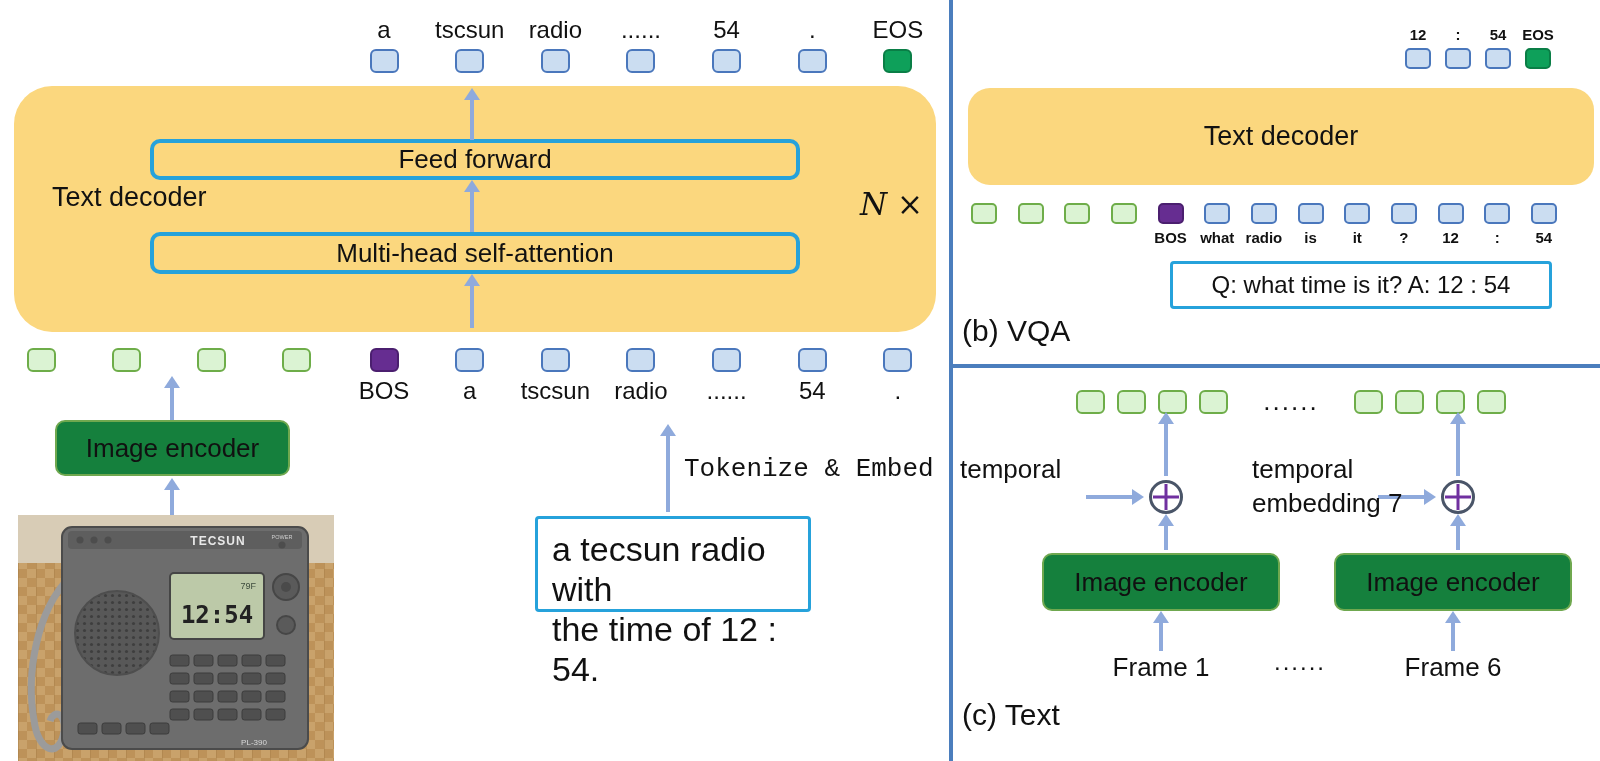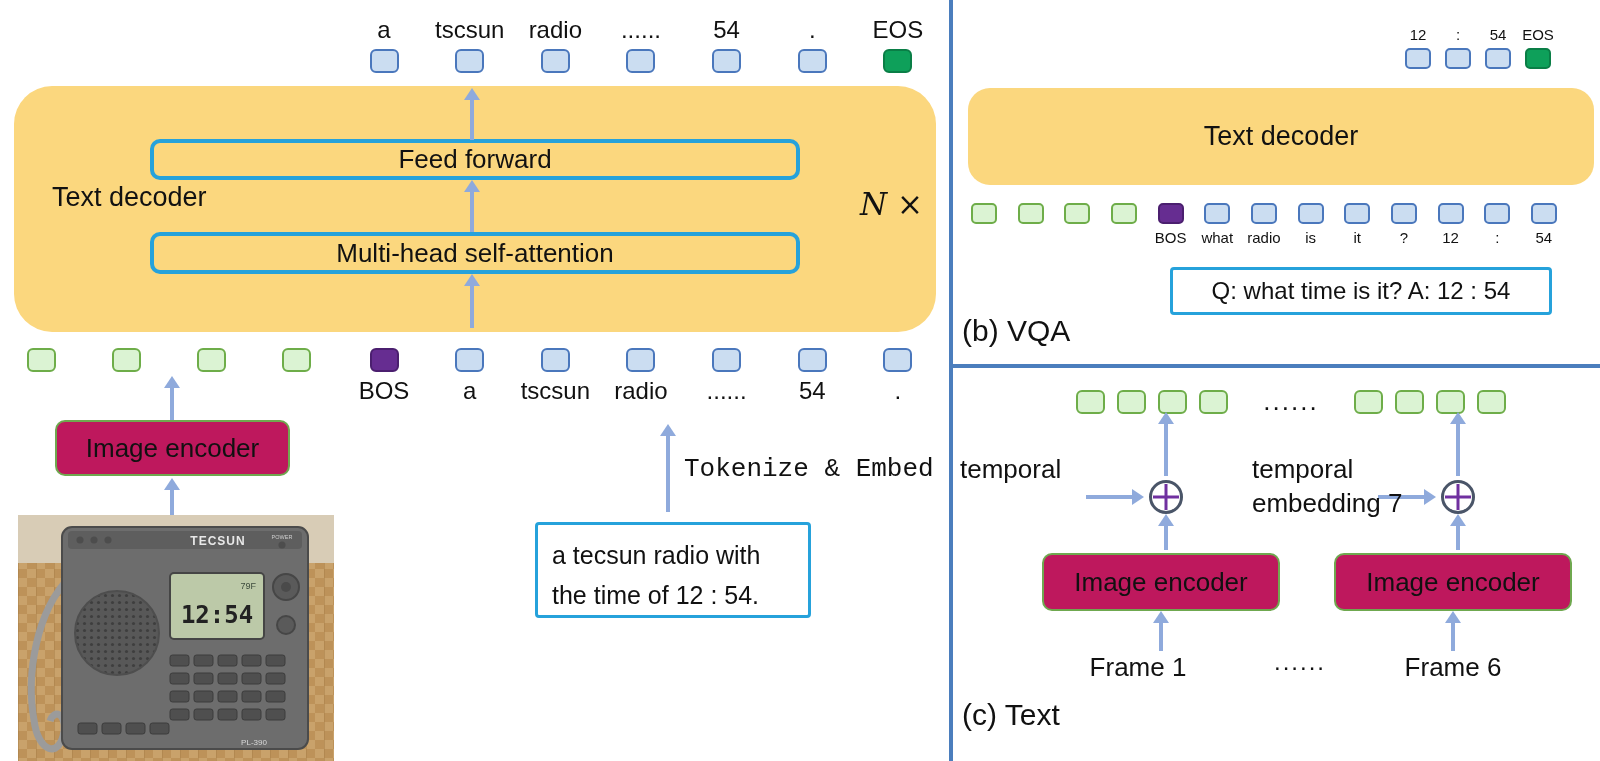--- a/index.html
+++ b/index.html
@@ -15,57 +15,57 @@
   .token-col{display:flex;flex-direction:column;align-items:center;gap:5px;}
   .cols78 .token-col{width:78px;}
   .cols36 .token-col{width:36px;}
   .token{width:29px;height:24px;border-radius:6px;box-sizing:border-box;}
   .token-blue{background:#CBDDF1;border:2px solid #4A77BC;}
   .token-green{background:#DBF3D3;border:2px solid #6EAD49;}
   .token-purple{background:#662D91;border:2px solid #4B1F6F;}
   .token-eos{background:#0EA05A;border:2px solid #0A7E46;}
   .token-label{font-size:24px;line-height:1.15;white-space:nowrap;min-height:14px;}
   .small .token{width:26px;height:21px;border-radius:5px;}
-  .small .token-label{font-size:15px;min-height:10px;}
+  .small .token-label{font-size:15px;min-height:10px;font-weight:bold;}
   .token-dots{font-size:26px;letter-spacing:2px;display:flex;align-items:center;justify-content:center;}
   .c-row{gap:12px;align-items:center;}
   .c-row .token-dots{width:102px;}
 
   
   .decoder-box{position:absolute;background:#FBD77E;border-radius:38px;}
   .decoder-label-a{position:absolute;left:38px;top:96px;font-size:27px;}
   .n-times{position:absolute;left:846px;top:100px;font-size:31px;font-style:italic;
            font-family:"DejaVu Serif",serif;}
   .inner-box{position:absolute;border:4px solid #26A2DB;border-radius:10px;box-sizing:border-box;
              display:flex;align-items:center;justify-content:center;font-size:26px;}
   .decoder-box-b{position:absolute;background:#FBD77E;border-radius:22px;display:flex;
                  align-items:center;justify-content:center;font-size:27px;}
-  .cyan-box{position:absolute;background:#fff;border:3px solid #26A2DB;border-radius:4px;box-sizing:border-box;margin-top:6px;}
-  .green-box{position:absolute;background:#be185d;border:2px solid #6FA84F;border-radius:10px;
+  .cyan-box{position:absolute;background:#fff;border:3px solid #26A2DB;border-radius:4px;box-sizing:border-box;}
+  .green-box{position:absolute;background:#15803d;border:2px solid #6FA84F;border-radius:10px;
              display:flex;align-items:center;justify-content:center;font-size:26px;box-sizing:border-box;}
 
   
   .varrow{position:absolute;width:4px;background:#8FAADC;}
   .varrow::before{content:"";position:absolute;top:-10px;left:50%;transform:translateX(-50%);
     border-left:8px solid transparent;border-right:8px solid transparent;border-bottom:12px solid #8FAADC;}
   .harrow{position:absolute;height:4px;background:#8FAADC;}
   .harrow::before{content:"";position:absolute;right:-10px;top:50%;transform:translateY(-50%);
     border-top:8px solid transparent;border-bottom:8px solid transparent;border-left:12px solid #8FAADC;}
 
   
   .oplus{position:absolute;width:34px;height:34px;border:3px solid #4A5568;border-radius:50%;
          box-sizing:border-box;background:#fff0;}
   .oplus::before{content:"";position:absolute;left:50%;top:1px;bottom:1px;width:3px;
          transform:translateX(-50%);background:#7030A0;}
   .oplus::after{content:"";position:absolute;top:50%;left:1px;right:1px;height:3px;
          transform:translateY(-50%);background:#7030A0;}
 
   .caption{position:absolute;font-size:30px;white-space:nowrap;}
   .biglabel{position:absolute;font-size:26px;white-space:nowrap;line-height:34px;}
-  .src-text{padding:10px 14px;font-size:25px;line-height:40px;}
+  .src-text{padding:10px 14px;font-size:34px;line-height:40px;}
   .qa-box{display:flex;align-items:center;justify-content:center;font-size:24px;}
   .framelabel{position:absolute;font-size:26px;text-align:center;}
 </style>
 </head>
 <body>
 
 <div id="canvas">
 
   <div class="divider-v"></div>
   <div class="divider-h"></div>
@@ -356,21 +356,21 @@
   <div class="oplus" style="left:1149px;top:480px;"></div>
   <div class="harrow" style="left:1086px;top:495px;width:48px;"></div>
   <div class="biglabel" style="left:960px;top:452px;">
     <div>temporal</div>
   </div>
   <div class="varrow" style="left:1164px;top:524px;height:26px;"></div>
   <div class="green-box" style="left:1042px;top:553px;width:238px;height:58px;">
     <span>Image encoder</span>
   </div>
   <div class="varrow" style="left:1159px;top:621px;height:30px;"></div>
-  <div class="framelabel" style="left:1078px;top:652px;width:120px;">Frame 1</div>
+  <div class="framelabel" style="left:1101px;top:652px;width:120px;">Frame 1</div>
 
   <div class="framelabel" style="left:1246px;top:648px;width:108px;font-size:24px;letter-spacing:2px;">......</div>
 
   <div class="varrow" style="left:1456px;top:422px;height:54px;"></div>
   <div class="oplus" style="left:1441px;top:480px;"></div>
   <div class="harrow" style="left:1378px;top:495px;width:48px;"></div>
   <div class="biglabel" style="left:1252px;top:452px;">
     <div>temporal</div>
     <div>embedding 7</div>
   </div>

